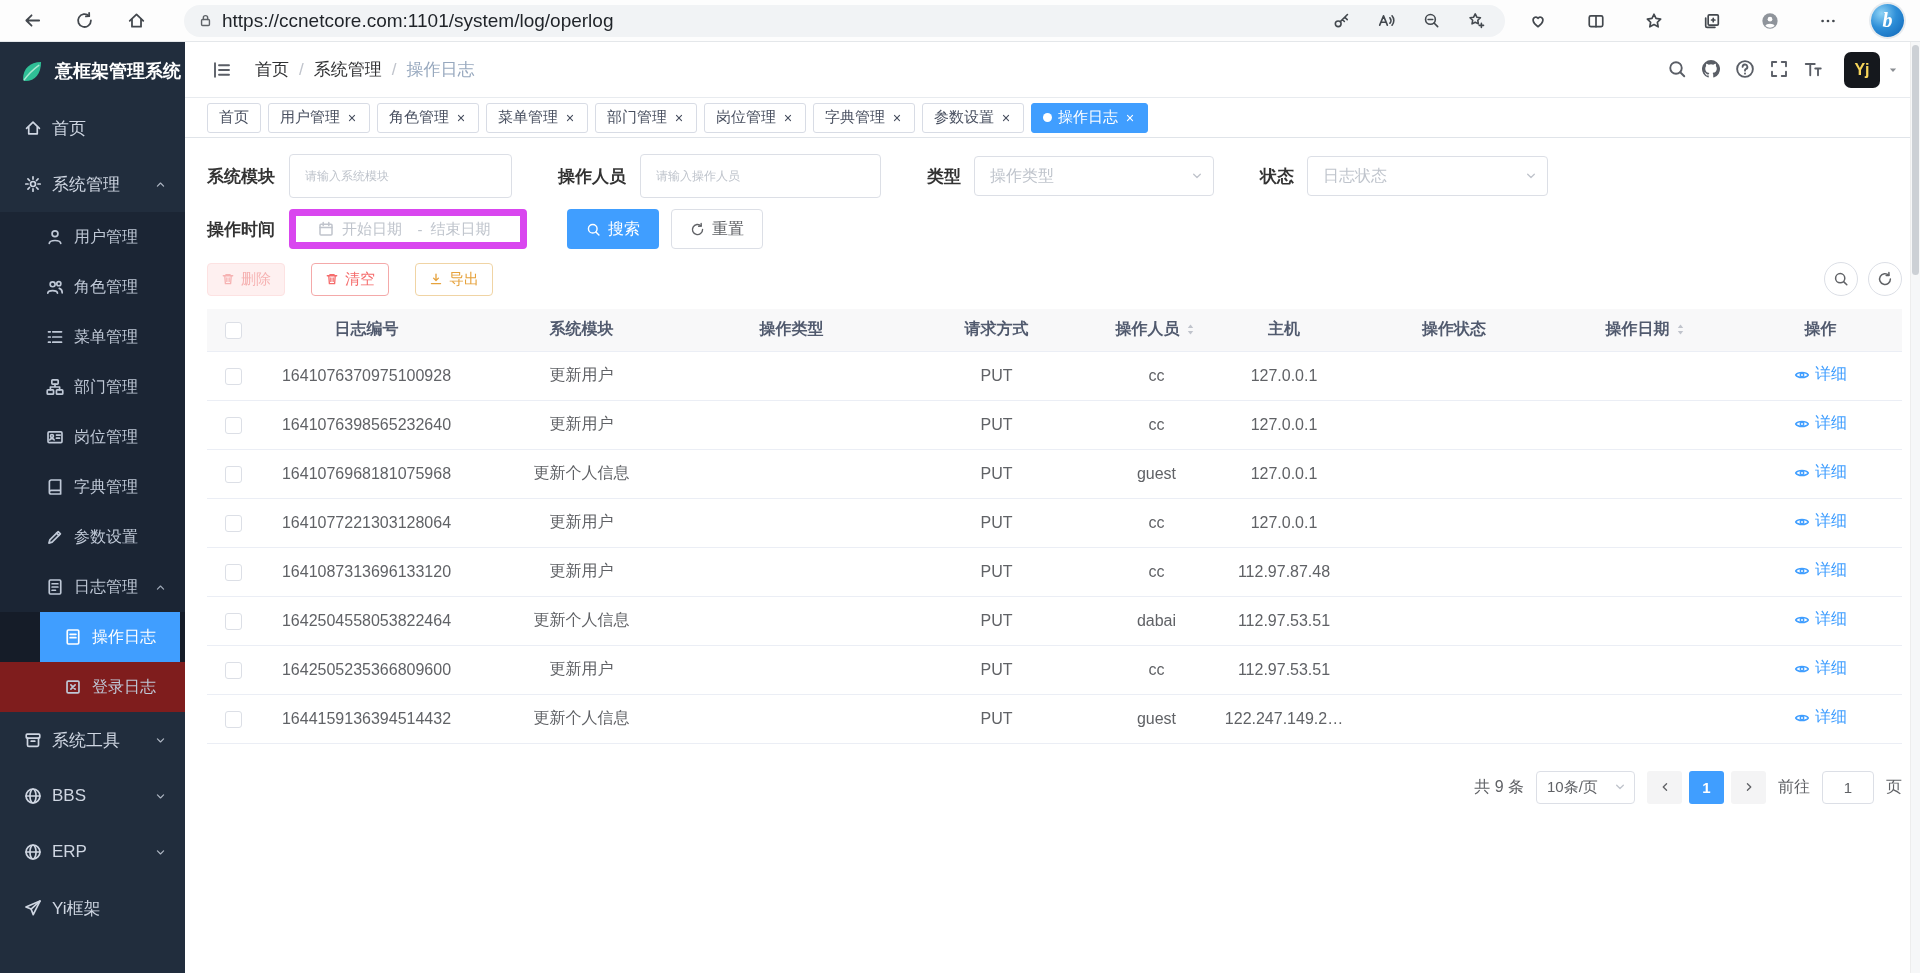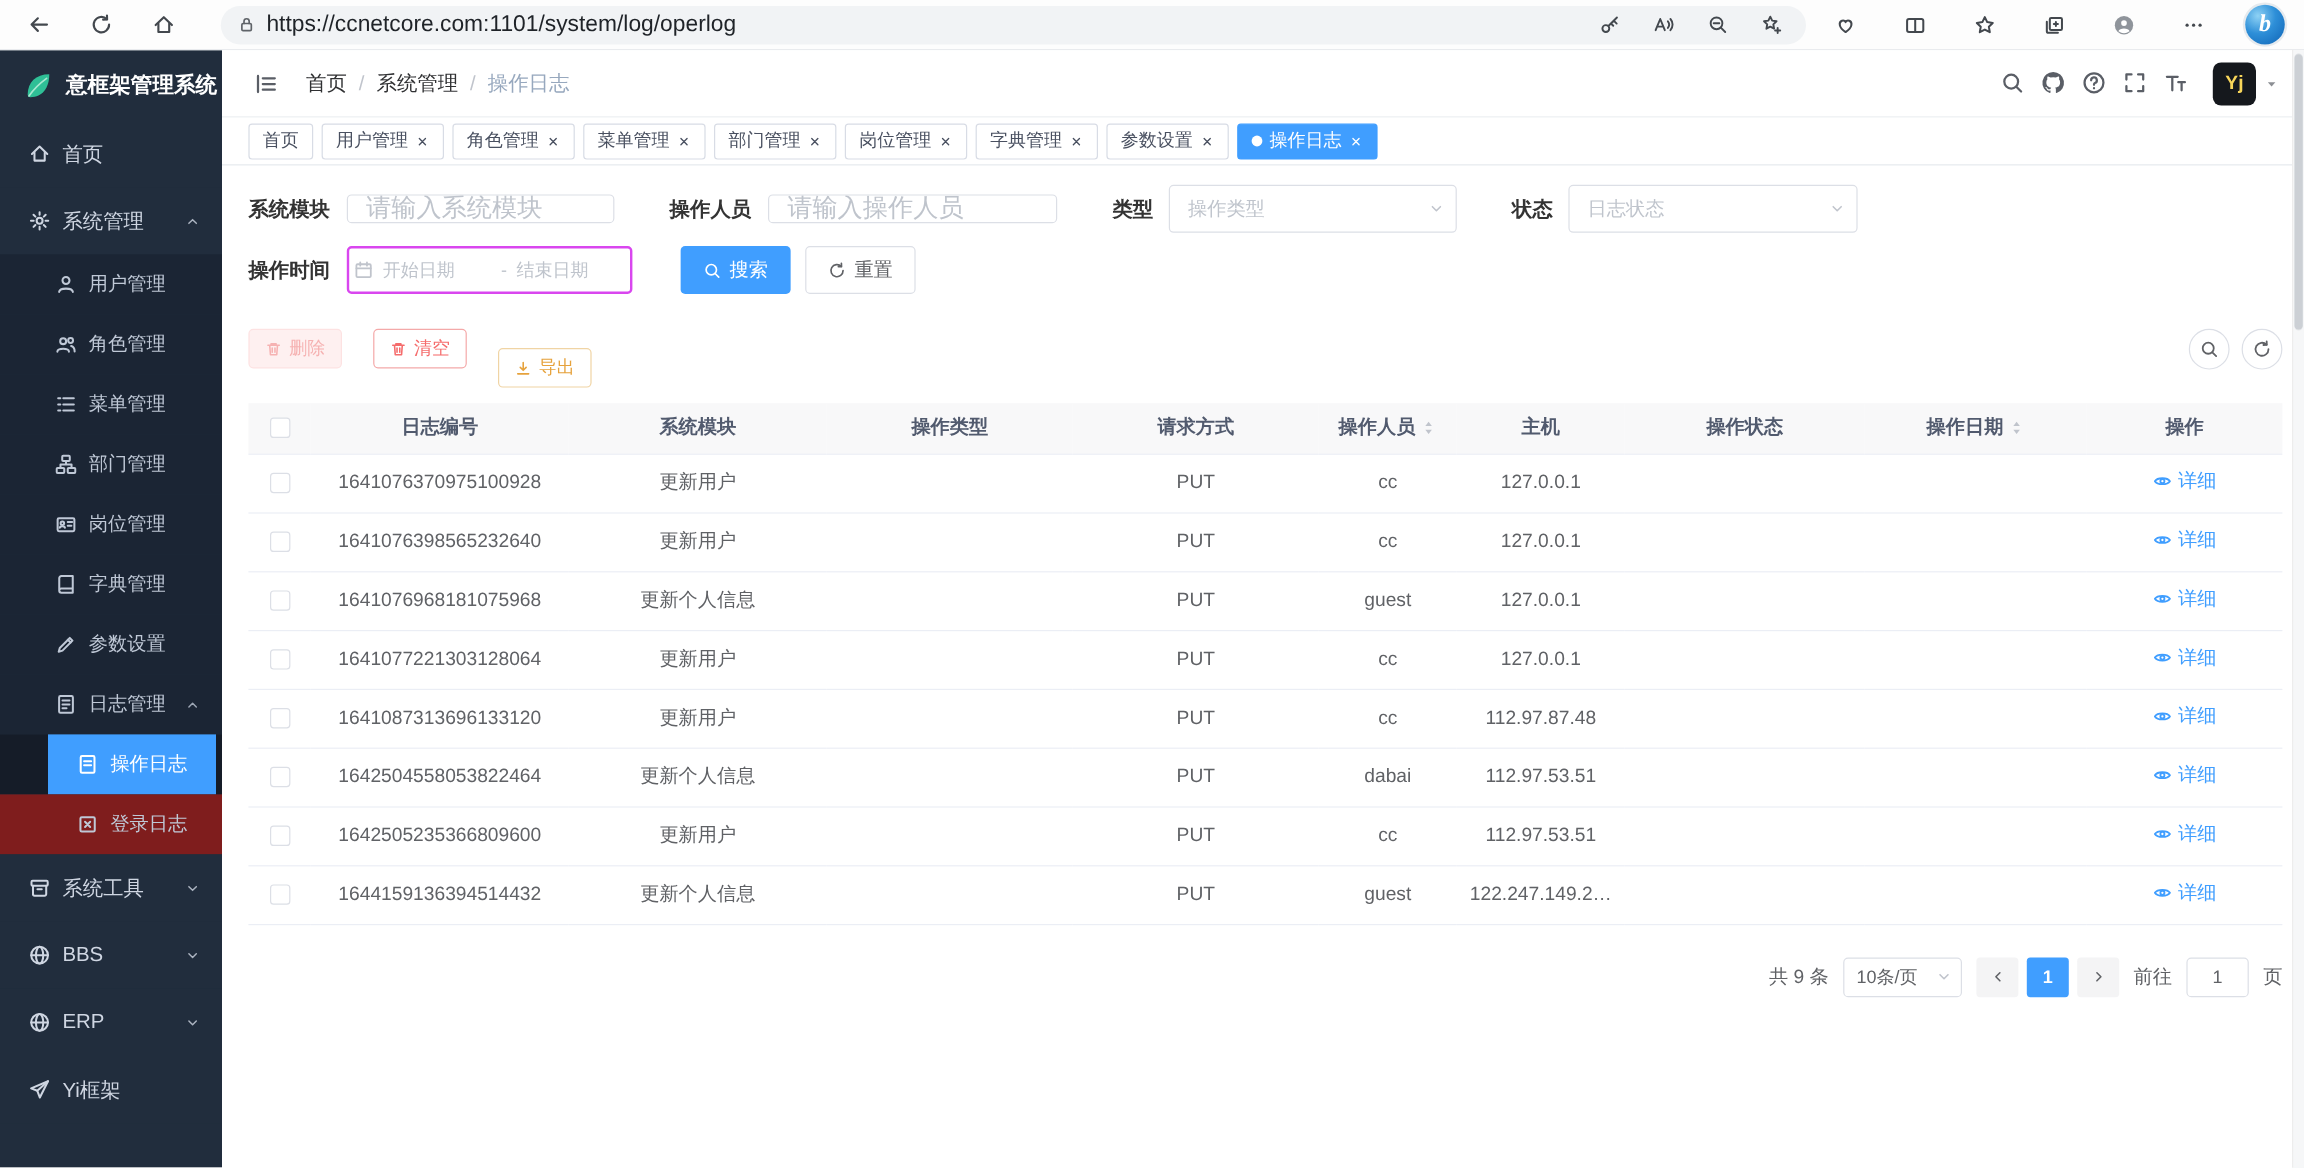--- a/index.html
+++ b/index.html
@@ -81,46 +81,46 @@
   .x-wrap { display:flex; align-items:center; }
   .x-wrap svg { width:12px; height:12px; }
 
   
   .content { flex:1; padding:16px 18px 0 22px; background:#fff; overflow:hidden; }
   .filter-row { display:flex; align-items:center; margin-bottom:11px; }
   .f-group { display:flex; align-items:center; margin-right:46px; }
   .f-group.tight { margin-right:20px; }
   .f-label { font-size:17px; font-weight:700; color:#333; margin-right:13px; white-space:nowrap; }
   .f-label.lb4 { min-width:69px; }
-  .f-input { height:24px; border:1px solid #dcdfe6; border-radius:4px; padding:0 15px;
-    font-size:21px; color:#606266; background:#fff; }
+  .f-input { height:44px; border:1px solid #dcdfe6; border-radius:4px; padding:0 15px;
+    font-size:12px; color:#606266; background:#fff; }
   .f-input::placeholder { color:#bfc4cc; }
   .w223 { width:223px; } .w240 { width:240px; } .w241 { width:241px; }
   .f-select { position:relative; height:40px; border:1px solid #dcdfe6; border-radius:4px;
     background:#fff; display:flex; align-items:center; padding:0 30px 0 15px;
     font-size:16px; color:#bfc4cc; cursor:pointer; }
   .sel-chev { position:absolute; right:9px; color:#c0c4cc; display:flex; }
   .sel-chev svg { width:14px; height:14px; }
-  .date-range { width:238px; height:40px; border:2px solid #d946ef; border-radius:4px;
-    display:flex; align-items:center; gap:8px; padding:0 4px; font-size:15px; color:#bfc4cc; }
+  .date-range { width:238px; height:40px; border:7px solid #d946ef; border-radius:4px;
+    display:flex; align-items:center; gap:8px; padding:0 22px; font-size:15px; color:#bfc4cc; }
   .date-range .cal { color:#c0c4cc; display:flex; }
   .date-range .cal svg { width:16px; height:16px; }
   .date-range .grow { flex:1; }
   .date-range .end { text-align:left; }
 
   .btn { height:40px; border-radius:4px; display:inline-flex; align-items:center; gap:7px;
     padding:0 18px; font-size:16px; border:1px solid transparent; }
   .bico { display:flex; } .bico svg { width:15px; height:15px; }
   .btn-primary { background:#409eff; color:#fff; margin-left:20px; }
   .btn-plain { background:#fff; border-color:#dcdfe6; color:#606266; margin-left:12px; }
   .btn-sm { height:33px; font-size:15px; padding:0 13px; gap:6px; }
   .btn-sm .bico svg { width:14px; height:14px; }
   .btn-danger-disabled { background:#fef0f0; border-color:#fde2e2; color:#f6b2b2; cursor:not-allowed; }
   .btn-danger-plain { background:#fff; border-color:#f4a9a9; color:#f56c6c; margin-left:26px; }
-  .btn-warn-plain { background:#fff; border-color:#f0d4a4; color:#e6a23c; margin-left:26px;margin-top:32px; }
+  .btn-warn-plain { background:#fff; border-color:#f0d4a4; color:#e6a23c; margin-left:26px; }
   .tool-row { display:flex; align-items:center; margin:13px 0; }
   .tool-right { margin-left:auto; display:flex; gap:10px; }
   .circle-btn { width:34px; height:34px; border-radius:50%; border:1px solid #dcdfe6;
     background:#fff; color:#606266; display:flex; align-items:center; justify-content:center; }
   .circle-btn svg { width:16px; height:16px; }
 
   
   table.log-table { width:100%; border-collapse:collapse; table-layout:fixed; }
   .log-table th { height:42px; background:#f8f8f9; color:#515a6e; font-weight:700;
     font-size:16px; border-bottom:1px solid #ebeef5; text-align:center; }

